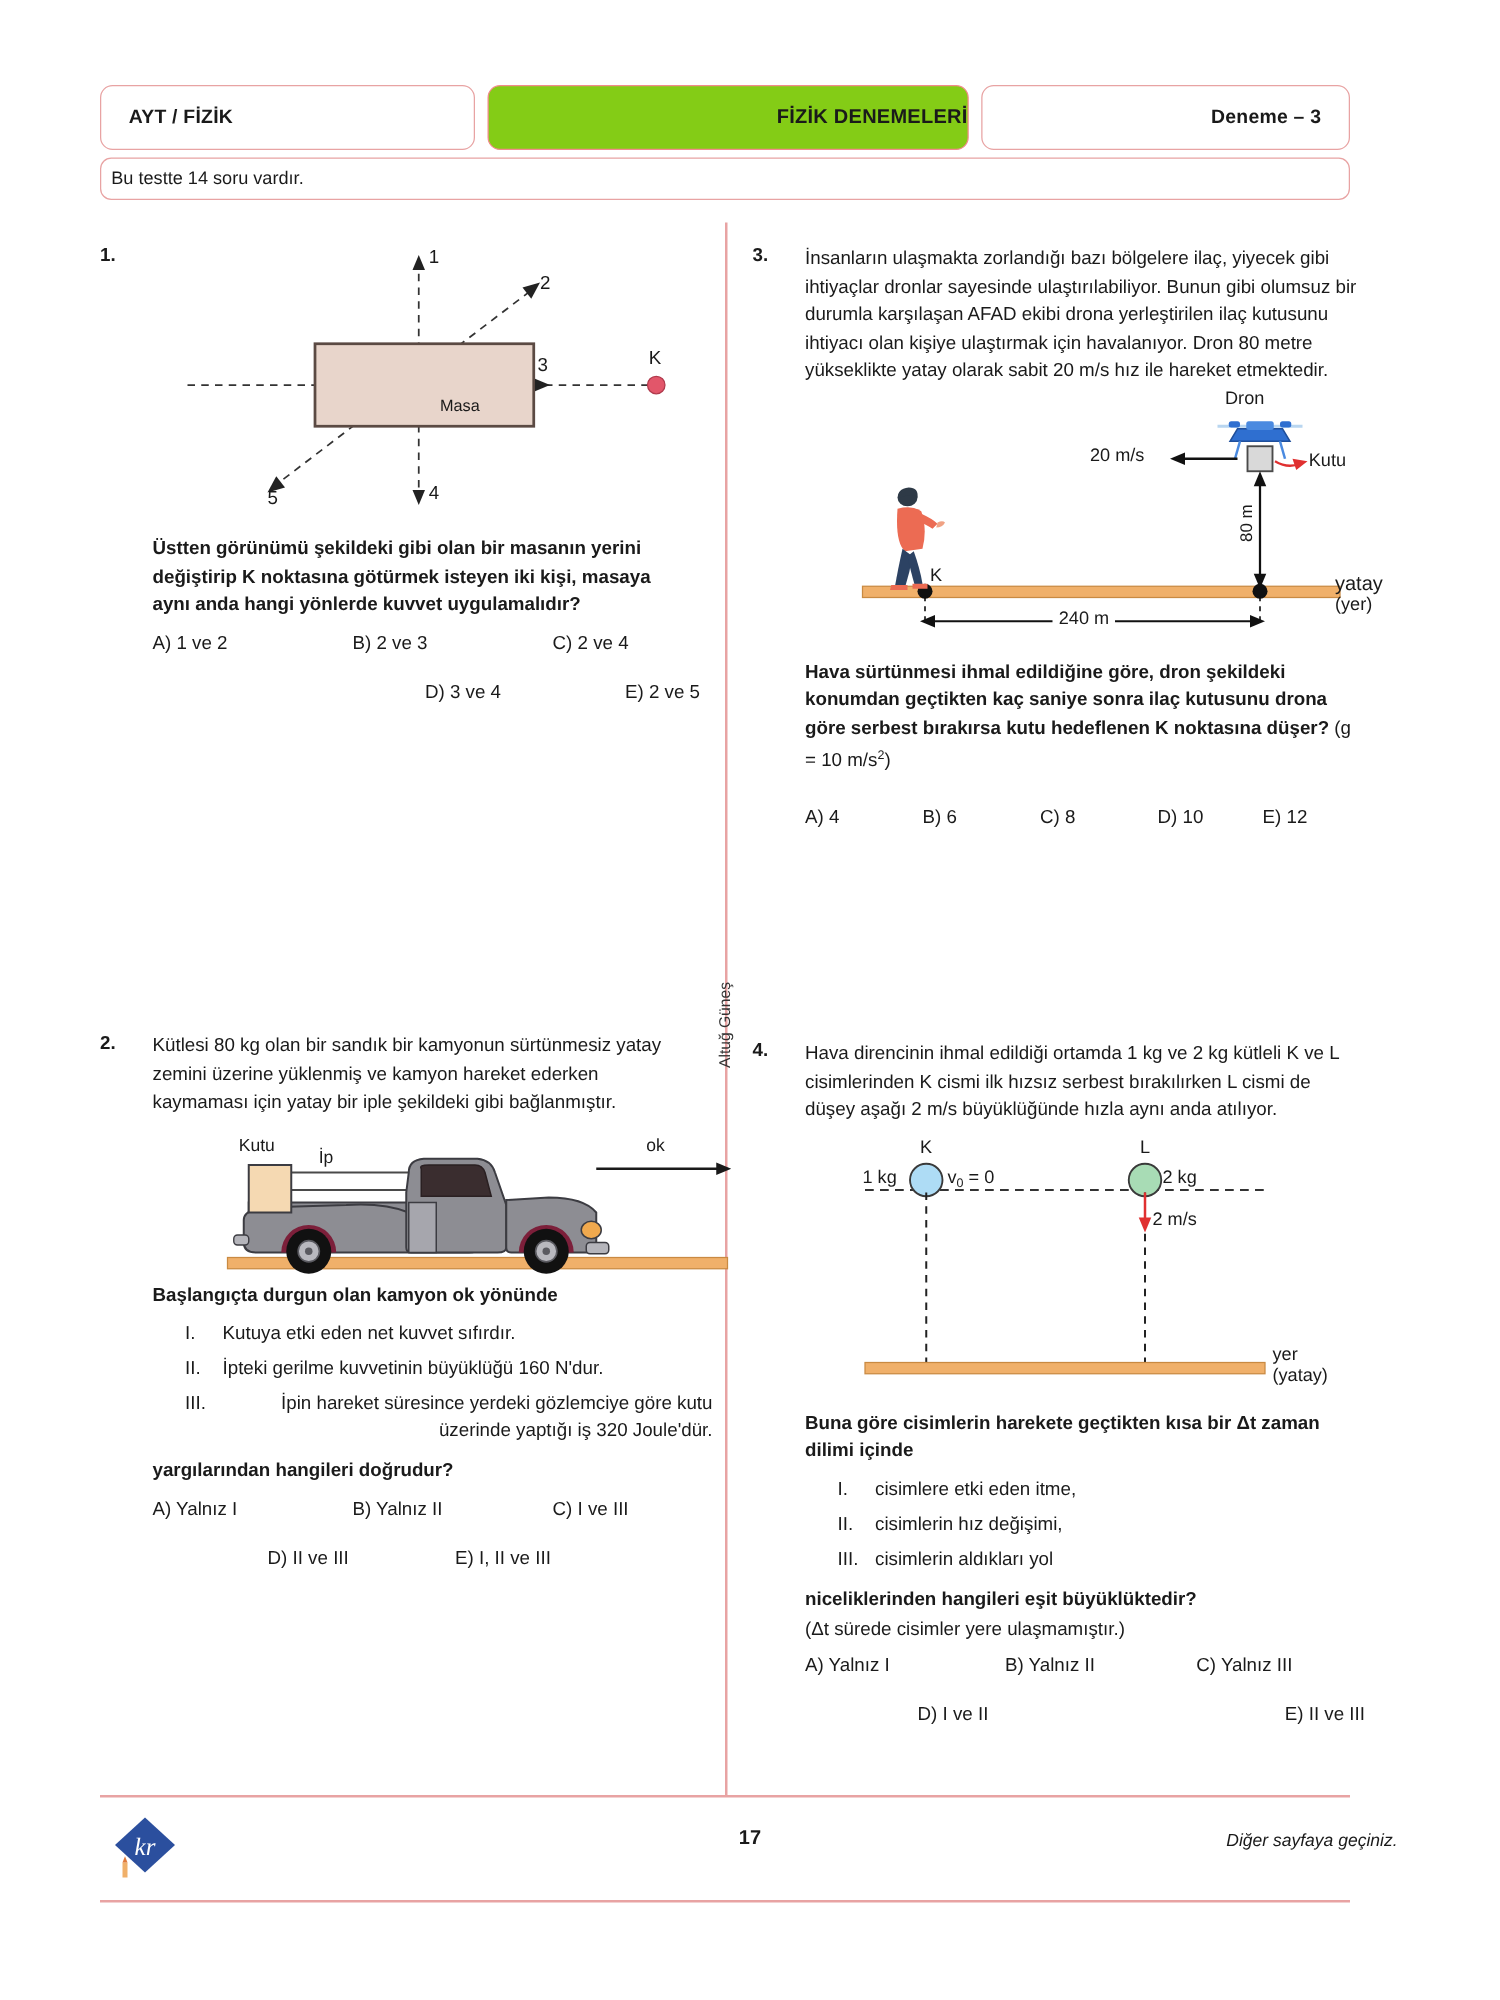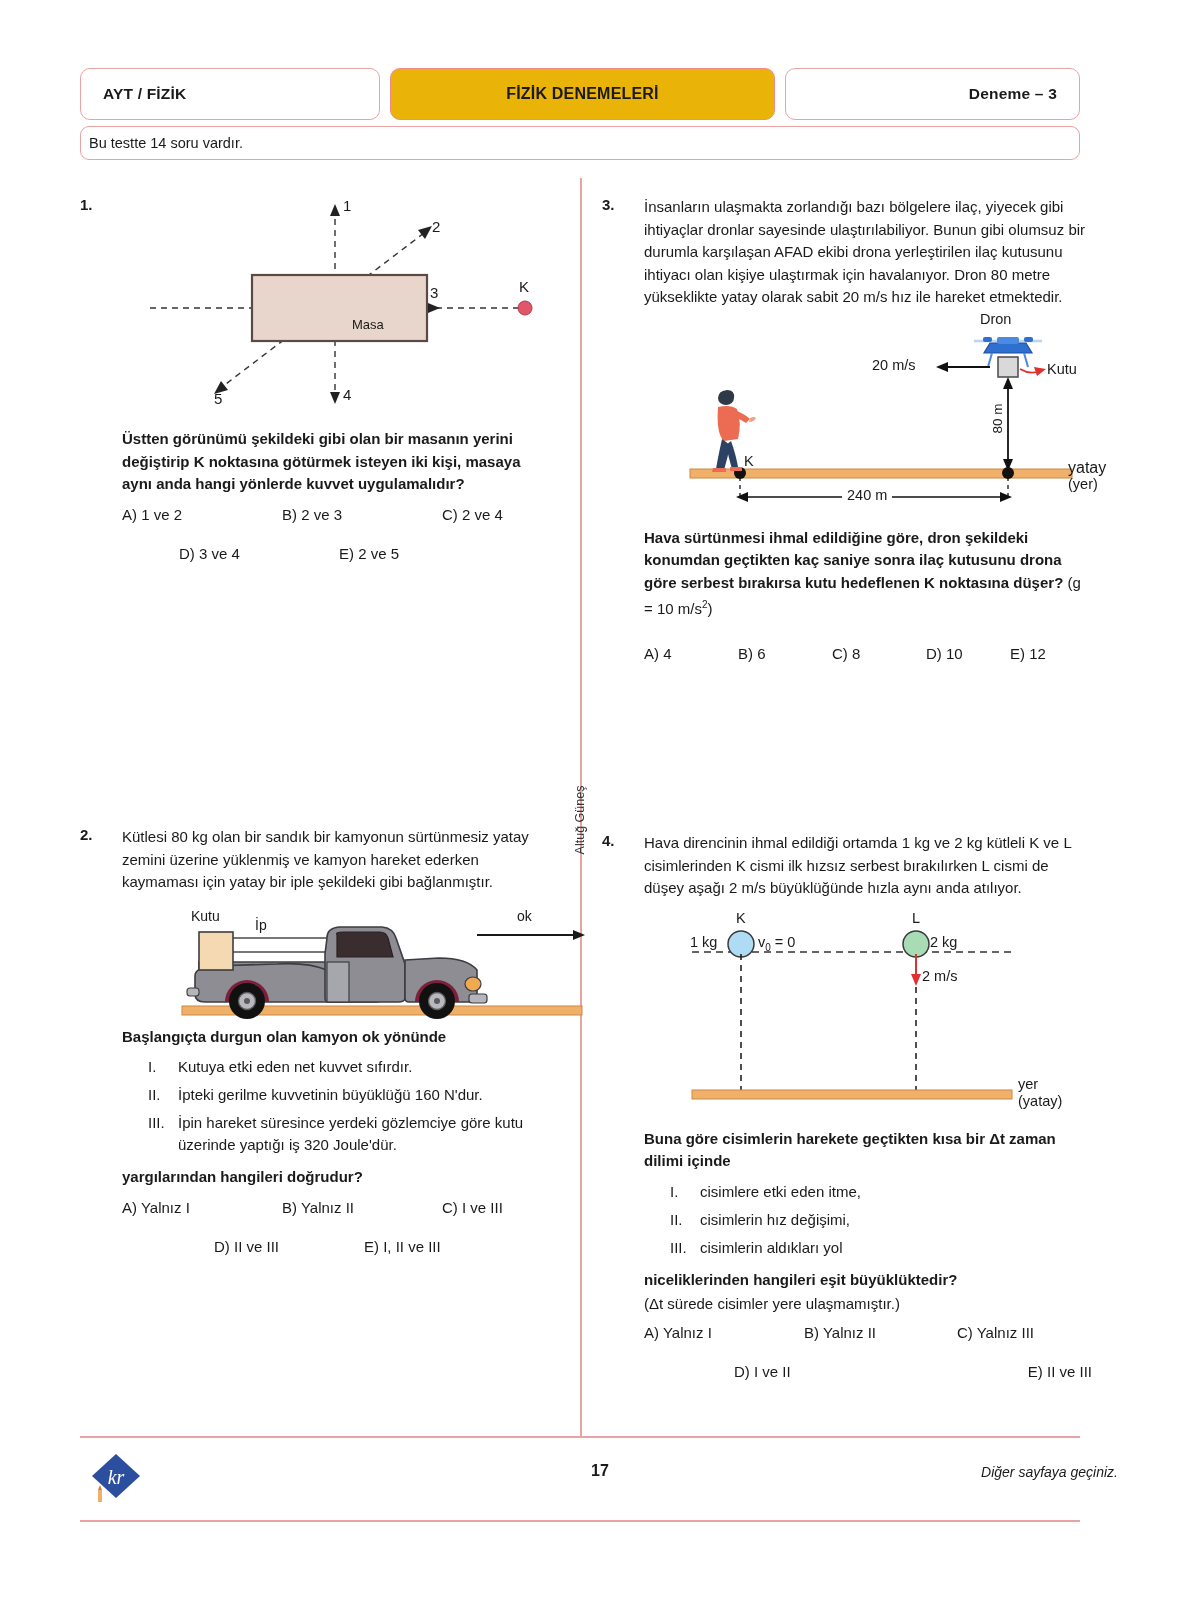--- a/index.html
+++ b/index.html
@@ -18,22 +18,22 @@
     position:absolute; left:80px; top:68px; width:1000px; height:52px;
     display:flex; align-items:stretch; gap:10px;
   }
   .hdr-box{
     border:1.5px solid #e8a3a3; border-radius:10px;
     display:flex; align-items:center;
     font-size:15.5px; font-weight:bold; letter-spacing:.2px;
   }
   #hdr-left{ width:300px; padding-left:22px; }
   #hdr-center{
-    flex:1; background:#eab308; border-color:#f28a8a;
-    color:#1a1a1a; justify-content:center; font-size:16px;
+    flex:1; background:#84cc16; border-color:#f28a8a;
+    color:#1a1a1a; justify-content:flex-end; font-size:16px;
   }
   #hdr-right{ width:295px; justify-content:flex-end; padding-right:22px; }
 
   #subheader{
     position:absolute; left:80px; top:126px; width:1000px; height:34px;
     border:1.5px solid #e8a3a3; border-radius:9px;
     display:flex; align-items:center; padding-left:8px;
     font-size:14.5px;
   }
 
@@ -171,21 +171,21 @@
       <span class="lbl" style="left:379px; top:78px; font-size:15px;">K</span>
     </div>
 
     <div style="margin-top:232px;">
       <div class="q-text bold" style="width:400px;">Üstten görünümü şekildeki gibi olan bir masanın yerini değiştirip K noktasına götürmek isteyen iki kişi, masaya aynı anda hangi yönlerde kuvvet uygulamalıdır?</div>
       <div class="opts" style="margin-top:10px;">
         <div class="opt" style="width:160px;">A) 1 ve 2</div>
         <div class="opt" style="width:160px;">B) 2 ve 3</div>
         <div class="opt">C) 2 ve 4</div>
       </div>
-      <div class="opts" style="margin-top:22px; padding-left:57px;">
+      <div class="opts" style="margin-top:22px; padding-left:57px;justify-content:flex-end;">
         <div class="opt" style="width:160px;">D) 3 ve 4</div>
         <div class="opt">E) 2 ve 5</div>
       </div>
     </div>
   </div>
 </div>
 
 <div class="q" id="q2" style="left:80px; top:826px; width:490px;">
   <div class="q-num">2.</div>
   <div class="q-body">
@@ -245,21 +245,21 @@
       <div class="roman-row">
         <div class="roman-lbl">I.</div>
         <div class="roman-txt">Kutuya etki eden net kuvvet sıfırdır.</div>
       </div>
       <div class="roman-row">
         <div class="roman-lbl">II.</div>
         <div class="roman-txt">İpteki gerilme kuvvetinin büyüklüğü 160 N'dur.</div>
       </div>
       <div class="roman-row">
         <div class="roman-lbl">III.</div>
-        <div class="roman-txt" style="width:400px;">İpin hareket süresince yerdeki gözlemciye göre kutu üzerinde yaptığı iş 320 Joule'dür.</div>
+        <div class="roman-txt" style="width:400px;text-align:right;">İpin hareket süresince yerdeki gözlemciye göre kutu üzerinde yaptığı iş 320 Joule'dür.</div>
       </div>
     </div>
 
     <div class="stem-bold" style="margin-top:4px;">yargılarından hangileri doğrudur?</div>
 
     <div class="opts" style="margin-top:10px;">
       <div class="opt" style="width:160px;">A) Yalnız I</div>
       <div class="opt" style="width:160px;">B) Yalnız II</div>
       <div class="opt">C) I ve III</div>
     </div>

